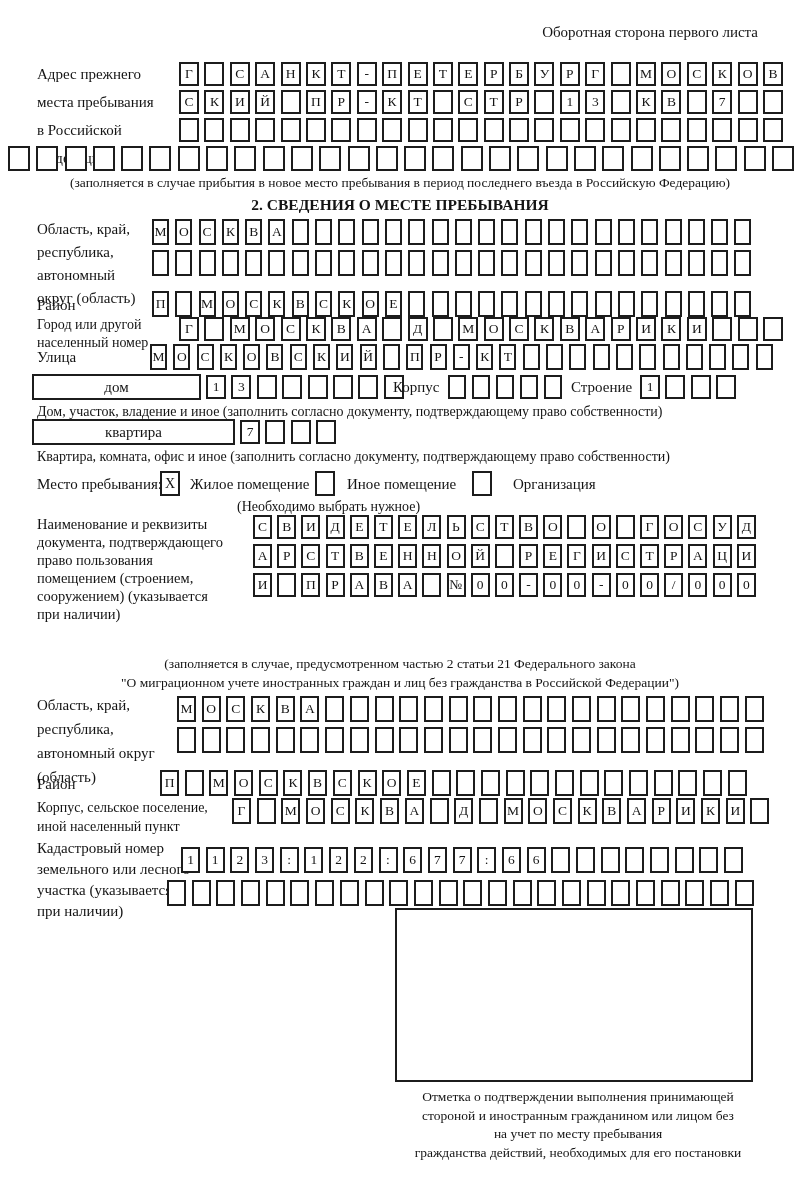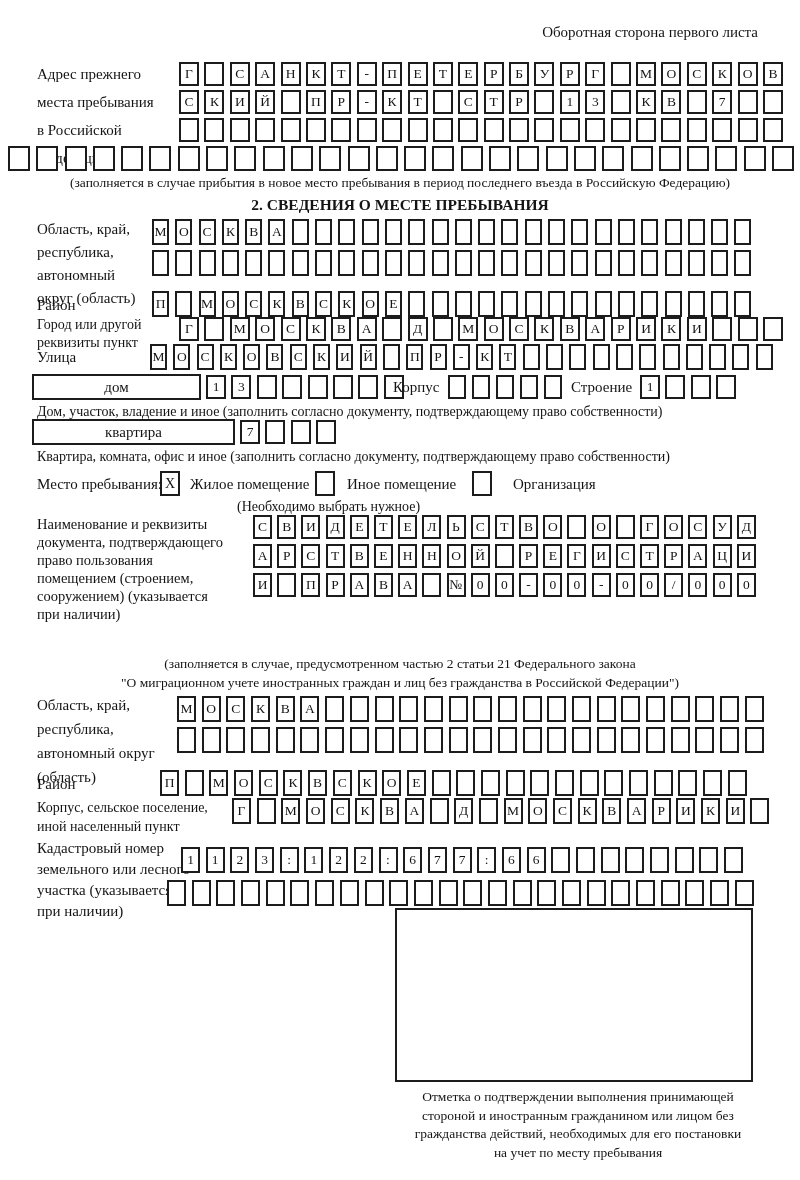--- a/index.html
+++ b/index.html
@@ -247,21 +247,21 @@
       <span class="cb"></span>
       <span class="cb"></span>
       <span class="cb"></span>
       <span class="cb"></span>
       <span class="cb"></span>
       <span class="cb"></span>
       <span class="cb"></span>
     </div>
 
   <div class="t md" style="left:37px;top:317px;">Город или другой</div>
-  <div class="t md" style="left:37px;top:335px;">реквизиты пункт</div>
+  <div class="t md" style="left:37px;top:335px;">населенный номер</div>
   <div class="grid gM" style="left:179px;top:317px;">
       <span class="cb">Г</span>
       <span class="cb"></span>
       <span class="cb">М</span>
       <span class="cb">О</span>
       <span class="cb">С</span>
       <span class="cb">К</span>
       <span class="cb">В</span>
       <span class="cb">А</span>
       <span class="cb"></span>
@@ -606,17 +606,17 @@
       <span class="cb"></span>
       <span class="cb"></span>
       <span class="cb"></span>
       <span class="cb"></span>
     </div>
 
   <div class="stampbox" style="left:395px;top:908px;width:358px;height:174px;"></div>
   <div class="stampnote" style="left:363px;top:1088px;width:430px;">
     <div>Отметка о подтверждении выполнения принимающей</div>
     <div>стороной и иностранным гражданином или лицом без</div>
+    <div>на учет по месту пребывания</div>
     <div>гражданства действий, необходимых для его постановки</div>
-    <div>на учет по месту пребывания</div>
   </div>
 
 </div>
 
 </body></html>

